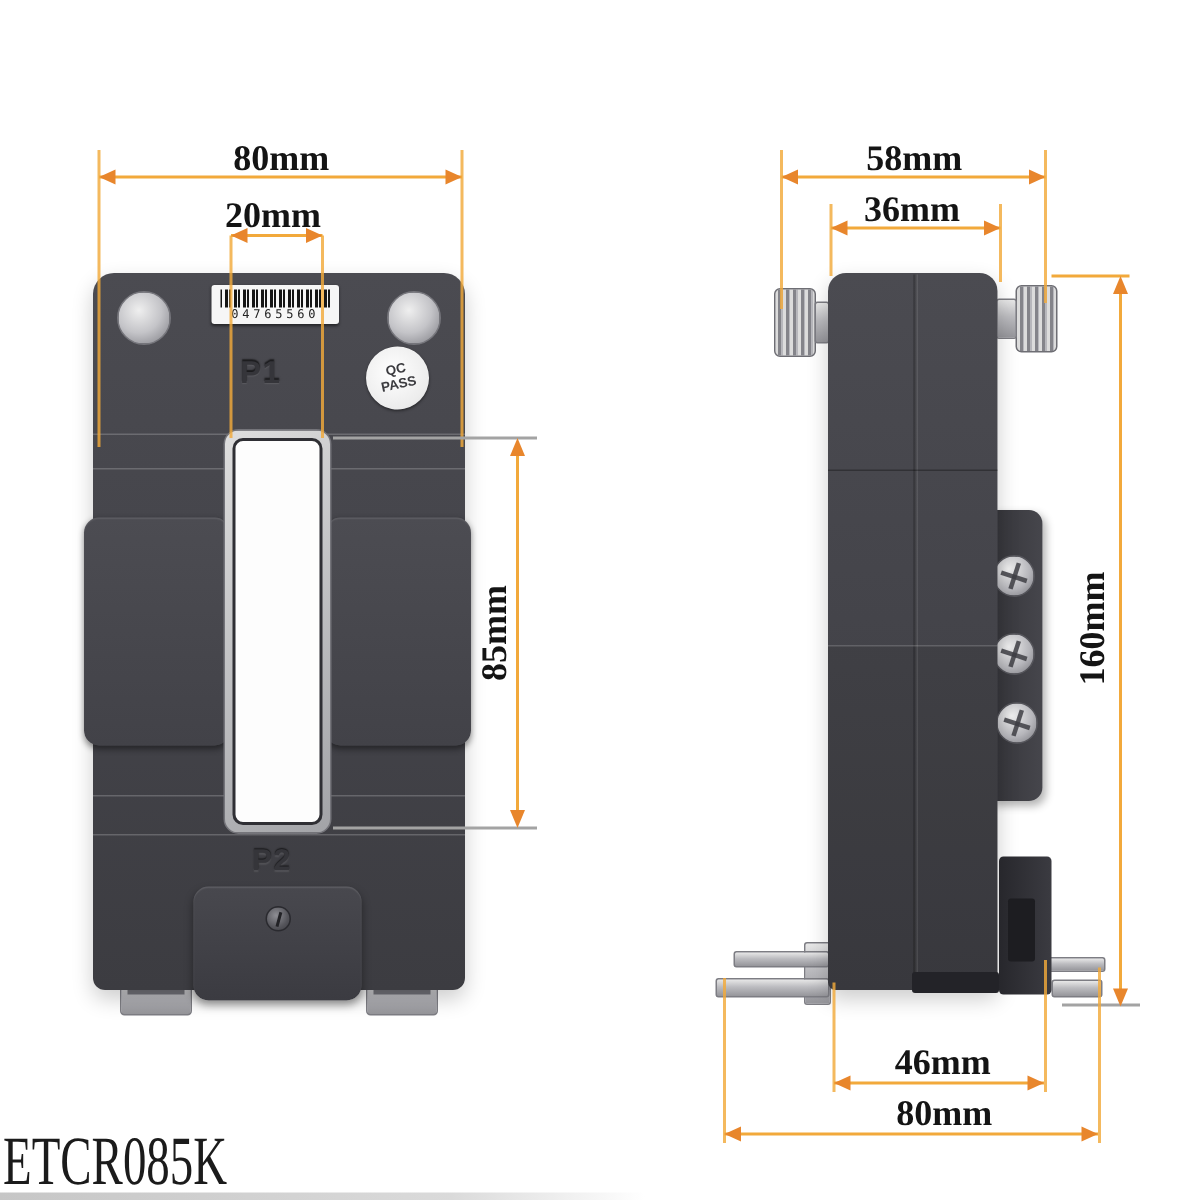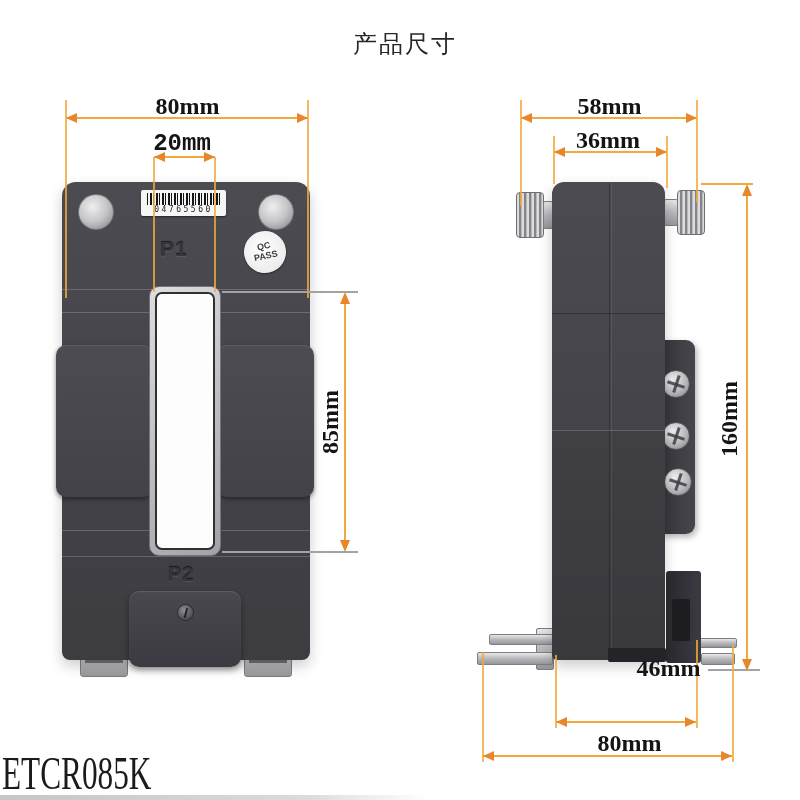--- a/index.html
+++ b/index.html
@@ -58,21 +58,20 @@
   .win-inner{position:absolute;inset:5px;background:#fdfdfd;border:2px solid #2f2f34;border-radius:7px;}
   .cover{border-radius:10px;background:linear-gradient(180deg,#48484e 0%,#3b3b41 100%);
          box-shadow:0 3px 6px rgba(0,0,0,0.40),inset 0 1px 1px rgba(255,255,255,0.12);}
   .grey-bar{background:linear-gradient(90deg,#c6c6c6 0%,#dadada 70%,#ffffff 100%);}
 </style>
 </head>
 <body>
 
 <div id="stage">
 
-  <div class="abs page-title" style="left:340px;top:28px;width:130px;">产品尺寸</div>
 
   <div class="abs" style="left:0;top:0;width:0;height:0;">
 
     <div class="abs metal" style="left:80px;top:650px;width:48px;height:27px;border-radius:3px;">
       <div class="abs" style="left:4px;top:9px;right:4px;height:3px;background:#6e6e74;"></div>
     </div>
     <div class="abs metal" style="left:244px;top:650px;width:48px;height:27px;border-radius:3px;">
       <div class="abs" style="left:4px;top:9px;right:4px;height:3px;background:#6e6e74;"></div>
     </div>
 
@@ -148,21 +147,21 @@
     <div class="abs" style="left:608px;top:648px;width:58px;height:14px;background:#232328;border-radius:2px;"></div>
   </div>
 
   <div class="abs dim-label" style="left:150px;top:94px;width:75px;">80mm</div>
   <div class="abs dim-h" style="left:66px;top:117px;width:242px;"></div>
   <div class="abs arr arr-left" style="left:66px;top:113px;"></div>
   <div class="abs arr arr-right" style="left:297px;top:113px;"></div>
   <div class="abs ext-v" style="left:65px;top:100px;height:198px;"></div>
   <div class="abs ext-v" style="left:307px;top:100px;height:198px;"></div>
 
-  <div class="abs dim-label" style="left:148px;top:132px;width:68px;font-family:Liberation Mono, monospace;">20mm</div>
+  <div class="abs dim-label" style="left:148px;top:132px;width:68px;">20mm</div>
   <div class="abs dim-h" style="left:154px;top:156px;width:61px;"></div>
   <div class="abs arr arr-left" style="left:154px;top:152px;"></div>
   <div class="abs arr arr-right" style="left:204px;top:152px;"></div>
   <div class="abs ext-v" style="left:153px;top:157px;height:135px;"></div>
   <div class="abs ext-v" style="left:214px;top:157px;height:135px;"></div>
 
   <div class="abs ext-h-grey" style="left:222px;top:291px;width:136px;"></div>
   <div class="abs ext-h-grey" style="left:222px;top:551px;width:136px;"></div>
   <div class="abs dim-v" style="left:344px;top:296px;height:248px;"></div>
   <div class="abs arr arr-up" style="left:340px;top:292px;"></div>
@@ -185,21 +184,21 @@
 
   <div class="abs dim-h" style="left:701px;top:183px;width:52px;"></div>
   <div class="abs ext-h-grey" style="left:708px;top:669px;width:52px;"></div>
   <div class="abs dim-v" style="left:746px;top:188px;height:478px;"></div>
   <div class="abs arr arr-up" style="left:742px;top:184px;"></div>
   <div class="abs arr arr-down" style="left:742px;top:659px;"></div>
   <div class="abs dim-label rot" style="left:674px;top:407px;width:110px;">160mm</div>
 
   <div class="abs ext-v" style="left:555px;top:655px;height:73px;"></div>
   <div class="abs ext-v" style="left:696px;top:640px;height:88px;"></div>
-  <div class="abs dim-label" style="left:591px;top:656px;width:75px;margin-left:40px;">46mm</div>
+  <div class="abs dim-label" style="left:591px;top:697px;width:75px;">46mm</div>
   <div class="abs dim-h" style="left:556px;top:721px;width:140px;"></div>
   <div class="abs arr arr-left" style="left:556px;top:717px;"></div>
   <div class="abs arr arr-right" style="left:685px;top:717px;"></div>
 
   <div class="abs ext-v" style="left:482px;top:652px;height:110px;"></div>
   <div class="abs ext-v" style="left:732px;top:645px;height:117px;"></div>
   <div class="abs dim-label" style="left:592px;top:731px;width:75px;">80mm</div>
   <div class="abs dim-h" style="left:483px;top:755px;width:249px;"></div>
   <div class="abs arr arr-left" style="left:483px;top:751px;"></div>
   <div class="abs arr arr-right" style="left:721px;top:751px;"></div>

